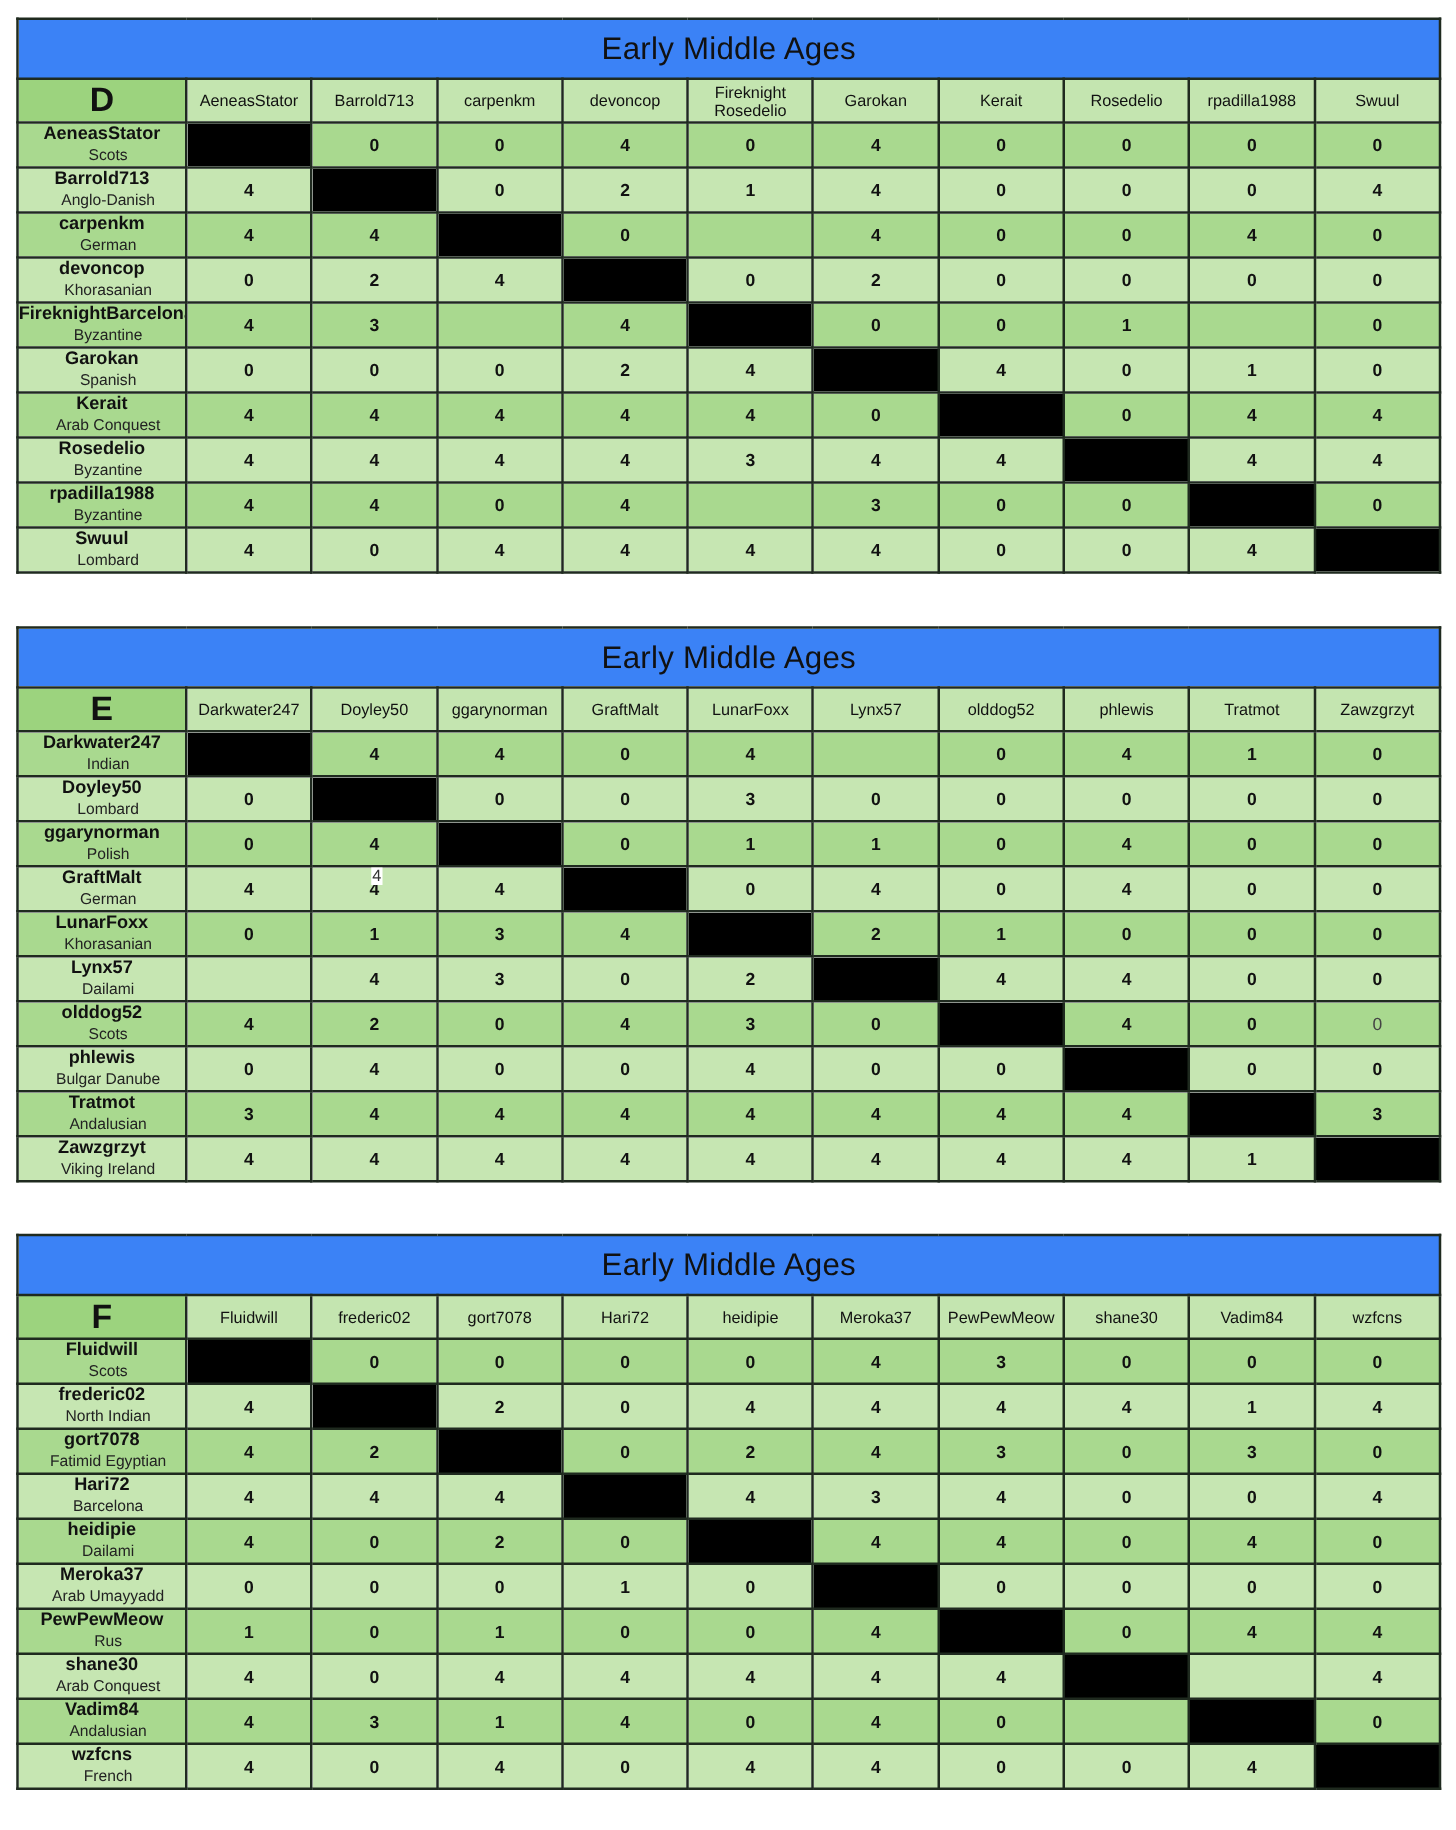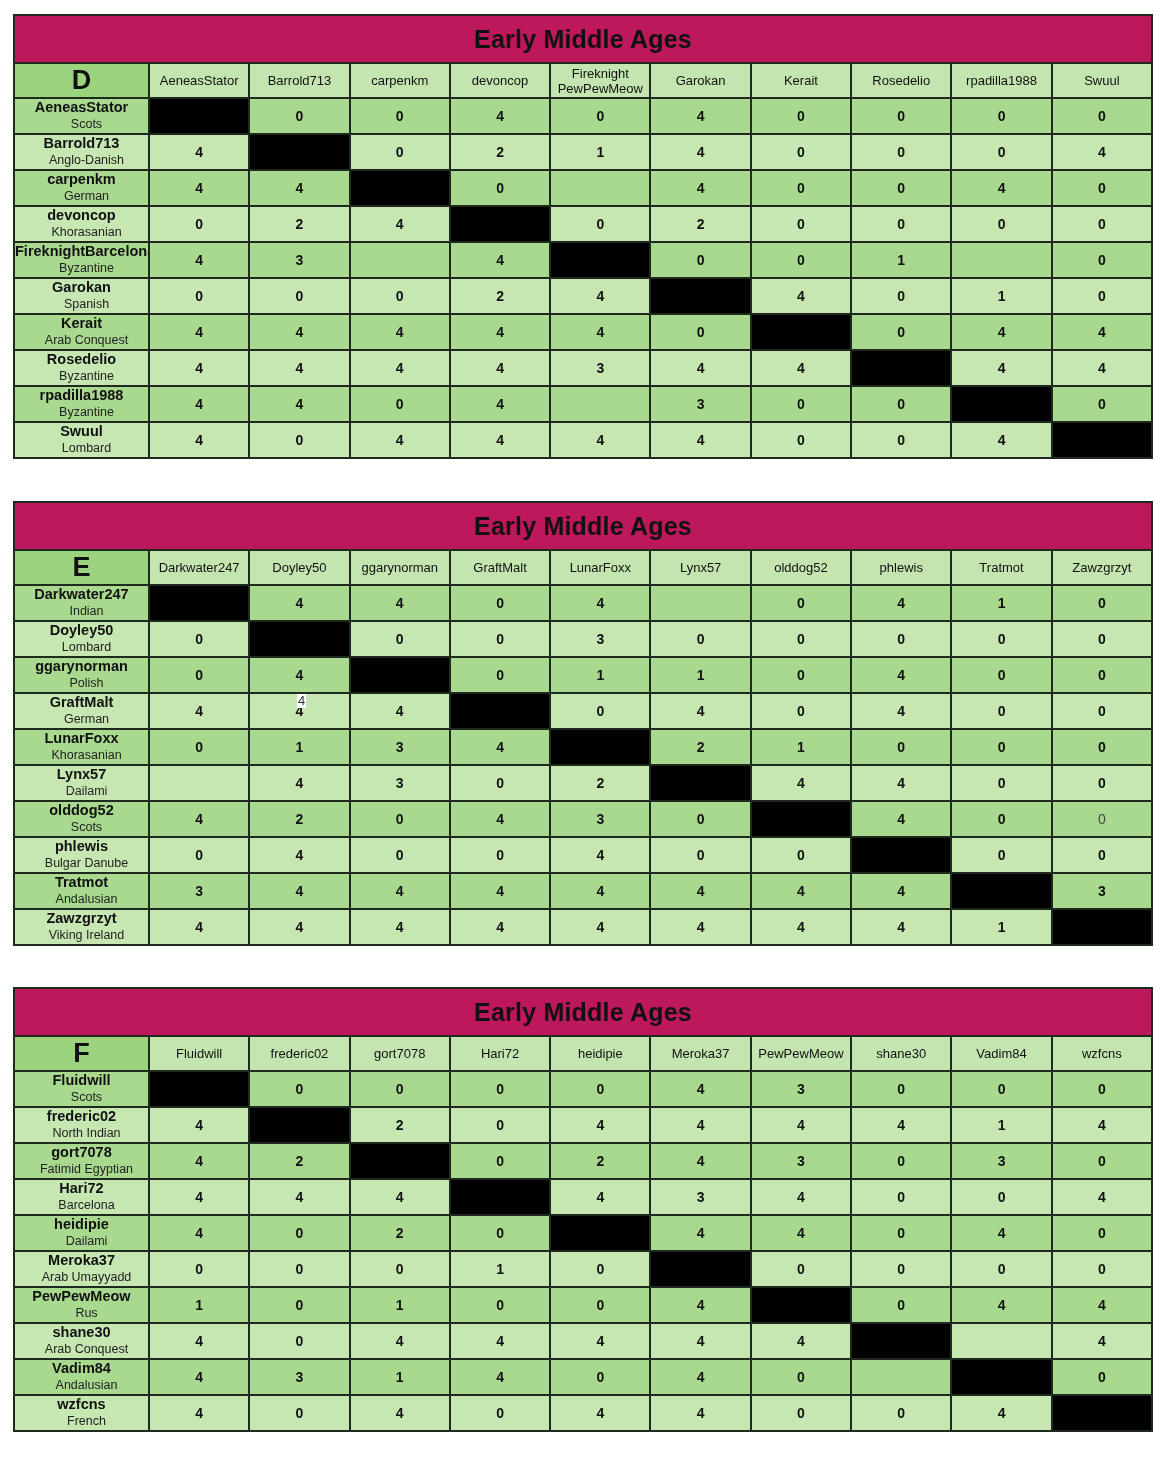--- a/index.html
+++ b/index.html
@@ -26,23 +26,23 @@
       border: 2px solid #1f2a1f;
       padding: 0;
       text-align: center;
       vertical-align: middle;
       color: #111;
       overflow: hidden;
       white-space: nowrap;
     }
     .title-row th {
       height: 46px;
-      background: #be185d;
+      background: #3b82f6;
       font-size: 25px;
-      font-weight: bold;
+      font-weight: normal;
       color: #111;
       letter-spacing: 0.2px;
     }
     .header-row th {
       height: 33px;
       background: #c4e5b0;
       font-weight: normal;
       font-size: 13px;
       line-height: 15px;
       white-space: normal;
@@ -112,21 +112,21 @@
   <tbody>
       <tr class="title-row">
     <th colspan="11">Early Middle Ages</th>
   </tr>
   <tr class="header-row">
     <th class="group-letter">D</th>
     <th>AeneasStator</th>
     <th>Barrold713</th>
     <th>carpenkm</th>
     <th>devoncop</th>
-    <th>Fireknight PewPewMeow</th>
+    <th>Fireknight Rosedelio</th>
     <th>Garokan</th>
     <th>Kerait</th>
     <th>Rosedelio</th>
     <th>rpadilla1988</th>
     <th>Swuul</th>
   </tr>
   </tbody>
     <tbody>
       <tr class="data-row dark">
         <td class="player-cell">

